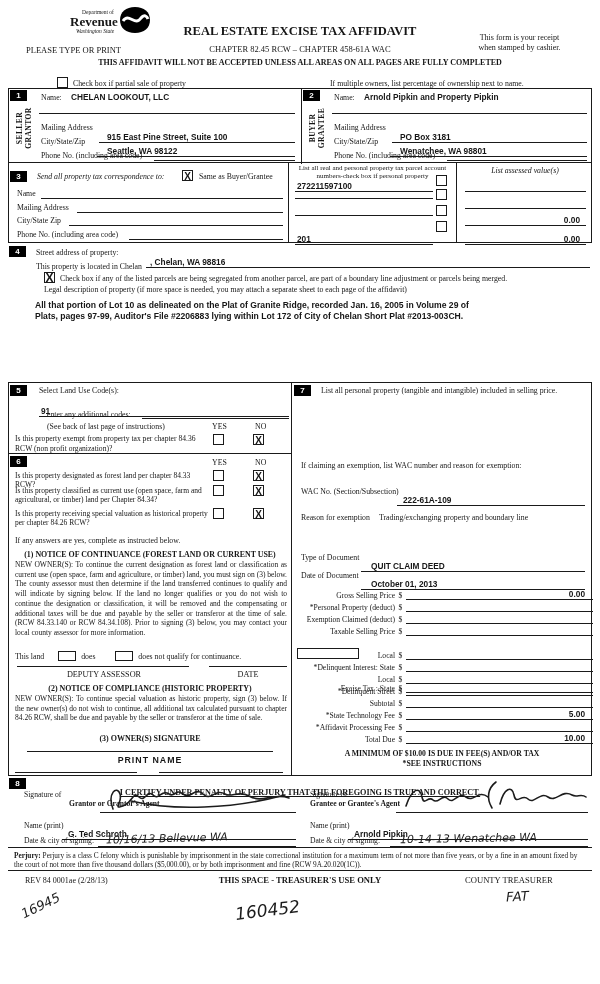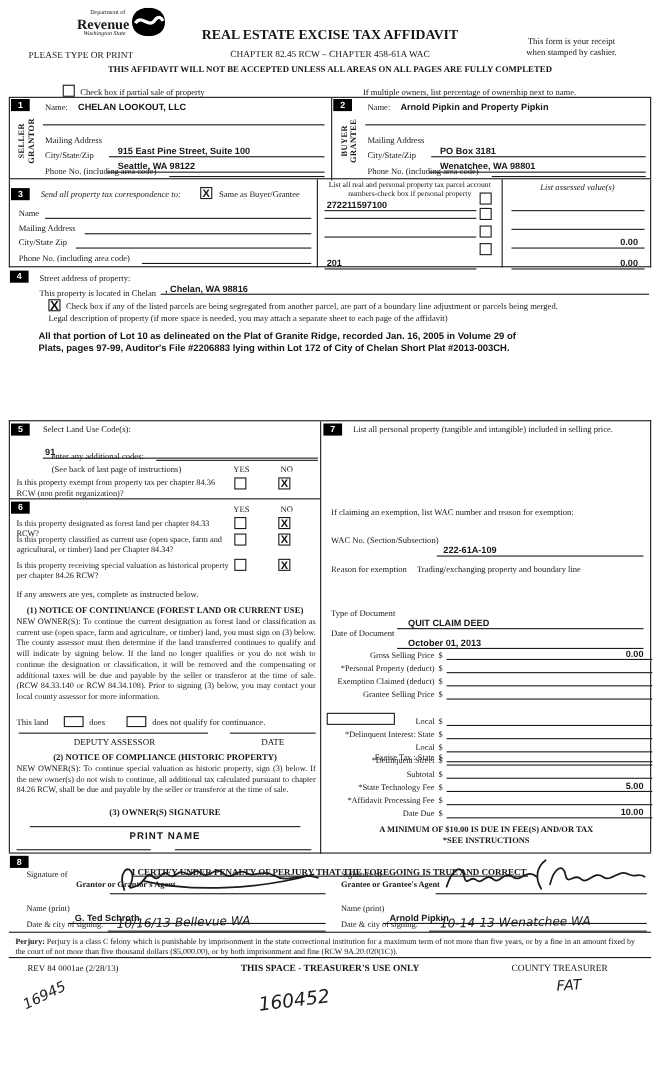--- a/index.html
+++ b/index.html
@@ -234,21 +234,21 @@
         <span class="flabel">*Personal Property (deduct)</span>
         <span class="fdollar">$</span>
         <span class="fline"><span class="fval"></span></span>
       </div>
     <div class="feerow" style="top:229px;">
         <span class="flabel">Exemption Claimed (deduct)</span>
         <span class="fdollar">$</span>
         <span class="fline"><span class="fval"></span></span>
       </div>
     <div class="feerow" style="top:241px;">
-        <span class="flabel">Grantee Selling Price</span>
+        <span class="flabel">Taxable Selling Price</span>
         <span class="fdollar">$</span>
         <span class="fline"><span class="fval"></span></span>
       </div>
     <div class="feerow" style="top:253px;margin-top:45px;">
         <span class="flabel">Excise Tax :  State</span>
         <span class="fdollar">$</span>
         <span class="fline"><span class="fval"></span></span>
       </div>
     <div class="feerow" style="top:265px;">
         <span class="flabel">Local</span>
@@ -280,21 +280,21 @@
         <span class="flabel">*State Technology Fee</span>
         <span class="fdollar">$</span>
         <span class="fline"><span class="fval">5.00</span></span>
       </div>
     <div class="feerow" style="top:337px;">
         <span class="flabel">*Affidavit Processing Fee</span>
         <span class="fdollar">$</span>
         <span class="fline"><span class="fval"></span></span>
       </div>
     <div class="feerow" style="top:349px;">
-        <span class="flabel">Date Due</span>
+        <span class="flabel">Total Due</span>
         <span class="fdollar">$</span>
         <span class="fline"><span class="fval">10.00</span></span>
       </div>
 
     <div class="r b ctr" style="left:282px;top:366px;width:302px;font-size:7.7px;">A MINIMUM OF $10.00 IS DUE IN FEE(S) AND/OR TAX</div>
     <div class="r b ctr" style="left:282px;top:376px;width:302px;font-size:7.7px;">*SEE INSTRUCTIONS</div>
   </div>
 
   <div class="r" style="left:8px;top:775px;width:584px;height:73px;border-top:1px solid #1a1a1a;border-bottom:1px solid #1a1a1a;">
     <span class="badge" style="left:1px;top:2px;">8</span>

